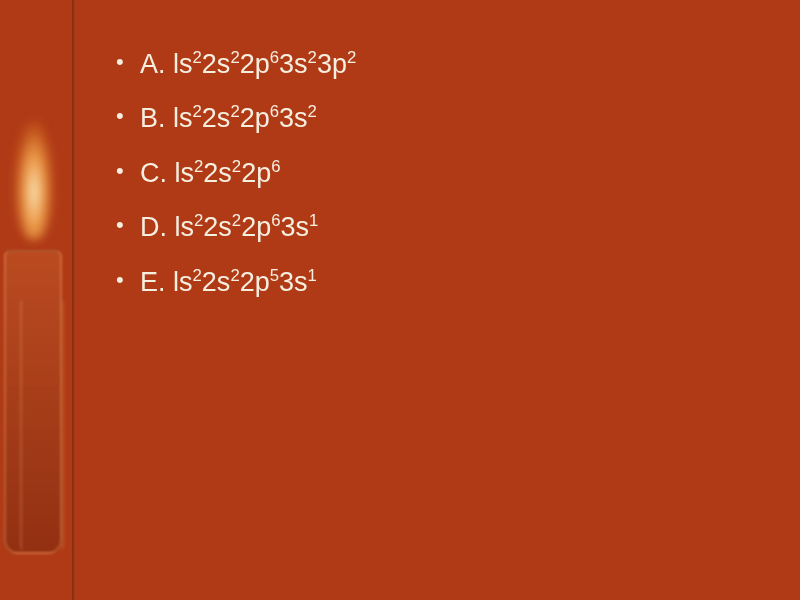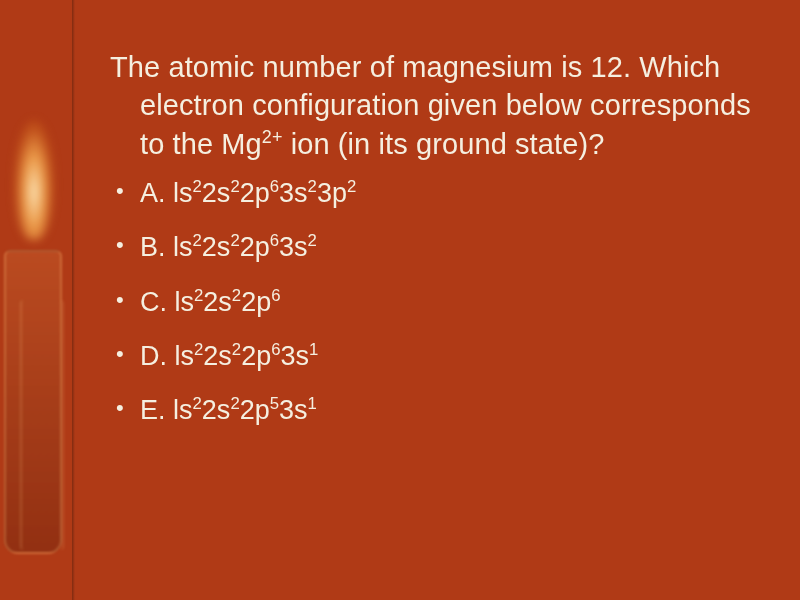--- a/index.html
+++ b/index.html
@@ -139,23 +139,20 @@
 
   <div class="photo-strip">
     <div class="photo-flame"></div>
     <div class="photo-glass"></div>
     <div class="photo-glass2"></div>
   </div>
   <div class="strip-edge"></div>
 
   <div class="content">
 
-    <p class="question">
-      <span class="first-line-pull">The atomic number of magnesium is 12. Which electron configuration given below corresponds to the Mg</span><sup>2+</sup><span> ion (in its ground state)?</span>
-    </p>
 
     <ul class="choices">
 
       <li class="choice">
         <span class="bullet">•</span>
         <span>A.</span>
         <span>
           <span>ls</span><sup>2</sup><span>2s</span><sup>2</sup><span>2p</span><sup>6</sup><span>3s</span><sup>2</sup><span>3p</span><sup>2</sup>
         </span>
       </li>

